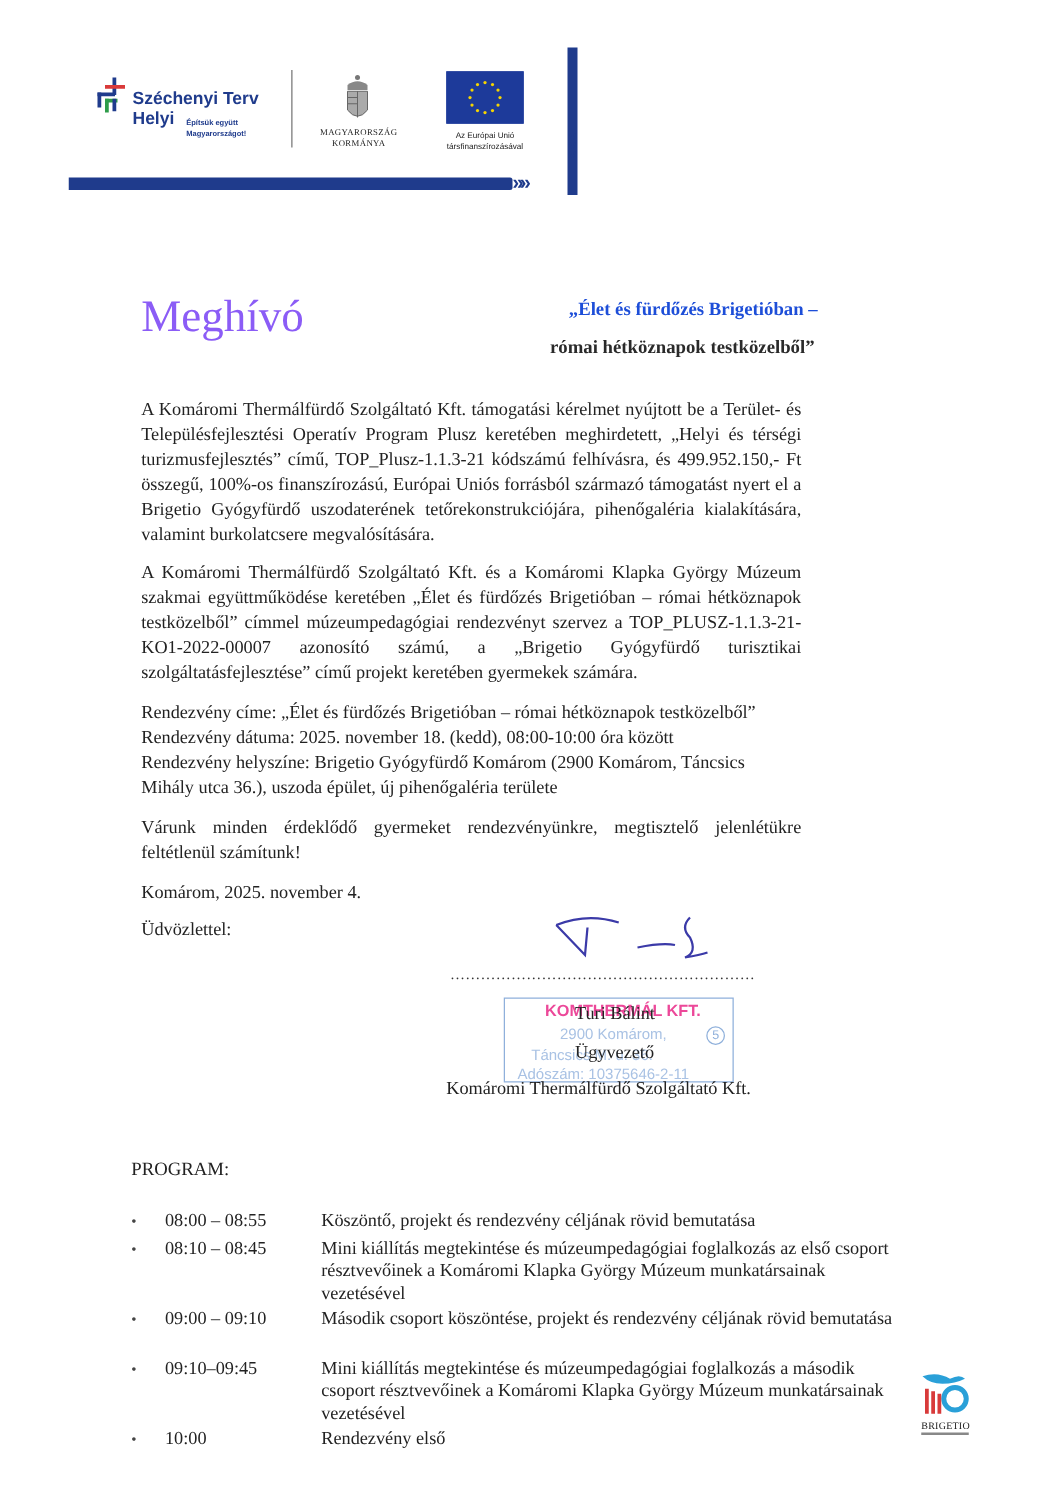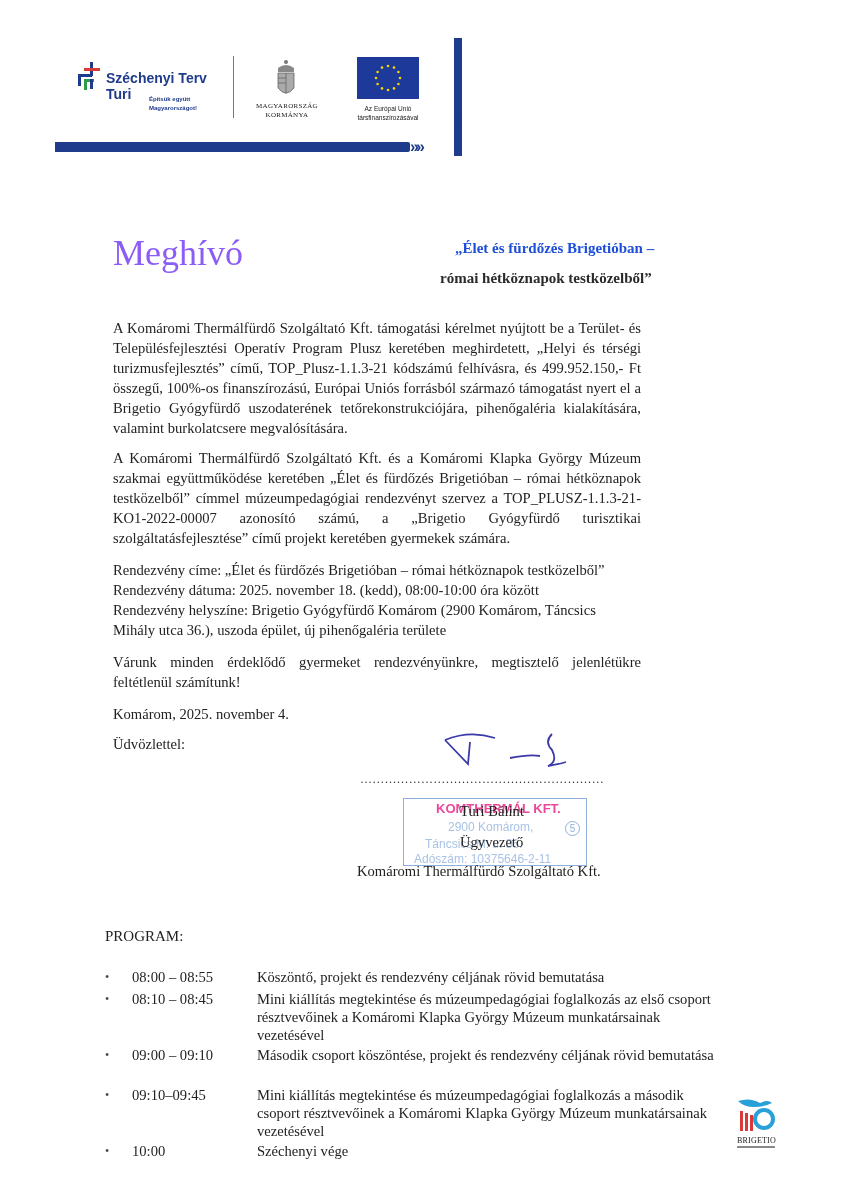--- a/index.html
+++ b/index.html
@@ -65,21 +65,21 @@
 <svg class="abs szt-logo" viewBox="0 0 40 40">
   <rect x="18" y="2" width="3" height="14" fill="#1f3b8c"></rect>
   <rect x="12" y="8" width="16" height="3" fill="#d93a3a"></rect>
   <rect x="6" y="14" width="14" height="3" fill="#1f3b8c"></rect>
   <rect x="6" y="14" width="3" height="12" fill="#1f3b8c"></rect>
   <rect x="12" y="19" width="10" height="3" fill="#2e9c4a"></rect>
   <rect x="12" y="19" width="3" height="11" fill="#2e9c4a"></rect>
   <rect x="18" y="19" width="3" height="10" fill="#1f3b8c"></rect>
 </svg>
 <div class="abs szt-title">Széchenyi Terv</div>
-<div class="abs szt-plus">Turi</div>
+<div class="abs szt-plus">Helyi</div>
 <div class="abs szt-slogan1">Építsük együtt</div>
 <div class="abs szt-slogan2">Magyarországot!</div>
 
 <div class="abs vdivider"></div>
 
 <svg class="abs crest" viewBox="0 0 22 42">
   <circle cx="11" cy="4" r="2" fill="#777"></circle>
   <path d="M3 10 Q11 4 19 10 L19 14 L3 14 Z" fill="#888"></path>
   <path d="M3 15 L19 15 L19 30 Q11 40 3 30 Z" fill="#aaa" stroke="#666" stroke-width="0.8"></path>
   <line x1="11" y1="15" x2="11" y2="36" stroke="#666" stroke-width="0.8"></line>
@@ -171,21 +171,21 @@
   <span class="prog-desc">Második csoport köszöntése, projekt és rendezvény céljának rövid bemutatása</span>
 </div>
 <div class="prog-row" style="top:1086px;">
   <span class="prog-bullet">•</span>
   <span class="prog-time">09:10–09:45</span>
   <span class="prog-desc">Mini kiállítás megtekintése és múzeumpedagógiai foglalkozás a második csoport résztvevőinek a Komáromi Klapka György Múzeum munkatársainak vezetésével</span>
 </div>
 <div class="prog-row" style="top:1142px;">
   <span class="prog-bullet">•</span>
   <span class="prog-time">10:00</span>
-  <span class="prog-desc">Széchenyi vége</span>
+  <span class="prog-desc">Rendezvény első</span>
 </div>
 
 <svg class="abs brig-logo" viewBox="0 0 50 40">
   <path d="M8 6 Q20 2 30 8 Q38 4 42 8 Q34 12 24 12 Q14 12 8 6Z" fill="#2aa0d8"></path>
   <circle cx="34" cy="24" r="9" fill="none" stroke="#2aa0d8" stroke-width="4"></circle>
   <rect x="10" y="16" width="3" height="20" fill="#d83a3a"></rect>
   <rect x="15" y="18" width="3" height="18" fill="#d83a3a"></rect>
   <rect x="20" y="20" width="3" height="16" fill="#d83a3a"></rect>
 </svg>
 <div class="abs brig-text">BRIGETIO</div>

